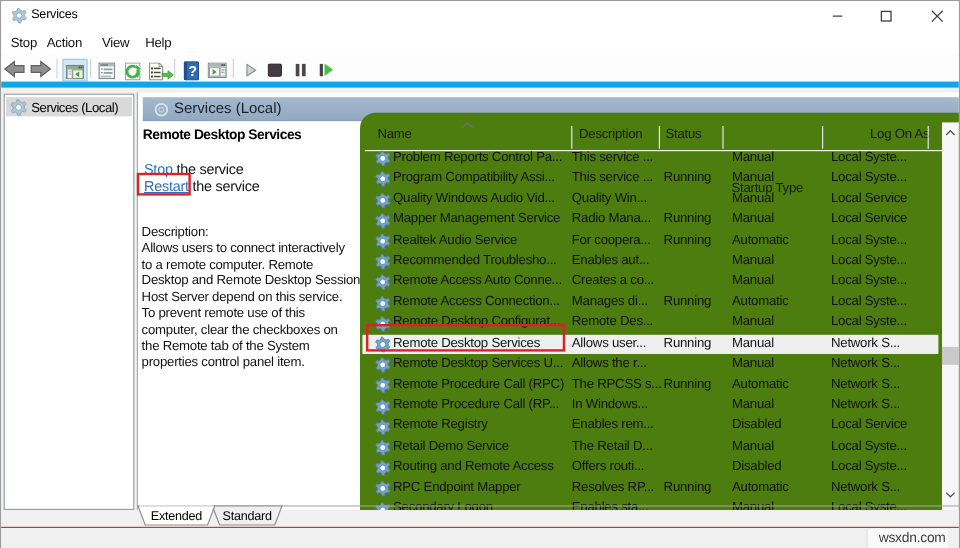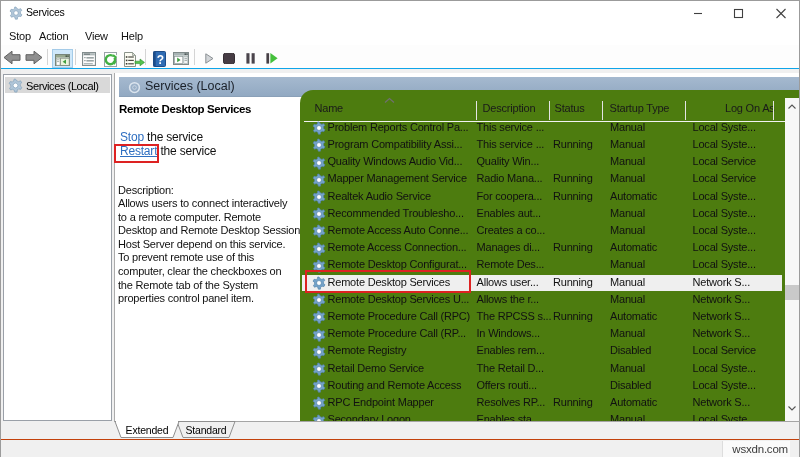--- a/index.html
+++ b/index.html
@@ -4,21 +4,21 @@
 *{margin:0;padding:0;box-sizing:border-box;}
 html,body{width:800px;height:457px;font-family:"Liberation Sans",sans-serif;background:#fff;overflow:hidden;}
 .abs{position:absolute;}
 #win{position:absolute;left:0;top:0;width:800px;height:457px;border:1px solid #9b9b9b;background:#fff;}
 #title{position:absolute;left:0;top:0;width:100%;height:27px;background:#fff;}
 #title .t{position:absolute;left:25px;top:5px;font-size:10.5px;letter-spacing:-0.2px;color:#000;}
 #menu{position:absolute;left:0;top:26px;width:100%;height:18px;background:#fff;font-size:11px;letter-spacing:-0.2px;color:#111;}
 #menu span{position:absolute;top:3px;}
 #toolbar{position:absolute;left:0;top:44px;width:100%;height:23px;background:#fdfdfd;}
 .tsep{position:absolute;top:4px;width:1px;height:16px;background:#d4d4d4;}
-#client{position:absolute;left:0;top:67px;width:100%;height:371px;background:#f0f0f0;border-top:1px solid #0ea5e9;}
+#client{position:absolute;left:0;top:67px;width:100%;height:371px;background:#f0f0f0;border-top:5px solid #0ea5e9;}
 #tree{position:absolute;left:2px;top:5px;width:109px;height:347px;background:#fff;border:1px solid #9aa0a8;}
 #treesel{position:absolute;left:1px;top:2px;right:1px;height:16px;background:#d9d9d9;}
 #rpanel{position:absolute;left:113px;top:4px;width:685px;height:348px;background:#fff;border-left:1px solid #ababab;}
 #banner{position:absolute;left:3.5px;top:3.5px;right:0;width:auto;height:20.5px;background:linear-gradient(#a5b9cf,#92a9c2);border-bottom:1px solid #8aa0b8;}
 #banner .bt{position:absolute;left:26.5px;top:2px;font-size:12.5px;color:#1a2029;}
 #listp{position:absolute;left:185px;top:16.5px;right:0;height:331.5px;background:#4d7c0f;border-top-left-radius:13px;}
 .hsep{position:absolute;top:11px;height:19px;width:1px;background:#e4e4e4;}
 .hdr{position:absolute;top:12.5px;font-size:11px;letter-spacing:-0.2px;color:#1a1a1a;}
 #rowwrap{position:absolute;left:0;top:30px;right:0;bottom:0;overflow:hidden;}
 .row{position:absolute;left:2px;right:14px;height:17.2px;}
@@ -159,21 +159,21 @@
           </svg>
         <span class="bt">Services (Local)</span>
       </div>
       <div id="listp">
         <div class="hdr" style="left:14.5px;">Name</div>
         <svg class="abs" style="left:84px;top:7px;" width="11" height="7" viewBox="0 0 11 7" fill="none" stroke="#707070" stroke-width="1.2">
             <path d="M1 5.5 L5.5 1.5 L10 5.5"></path>
           </svg>
         <div class="hdr" style="left:182.5px;">Description</div>
         <div class="hdr" style="left:254.5px;">Status</div>
-        <div class="hdr" style="left:309.5px;">Startup Type</div>
+        <div class="hdr" style="left:309.5px;margin-top:45px;">Startup Type</div>
         <div class="hdr" style="left:392px;margin-left:33px;">Log On As</div>
         <div class="hsep" style="left:176px;"></div>
         <div class="hsep" style="left:249px;"></div>
         <div class="hsep" style="left:302px;"></div>
         <div class="hsep" style="left:385px;"></div>
         <div class="hsep" style="left:473px;"></div>
         <div class="abs" style="left:4px;top:31px;right:14px;height:1px;background:#f1f1f1;"></div>
         <div id="rowwrap">
 <div class="row" style="top:0.0px;">
 <svg class="gear" style="left:10px;top:1.8px;" width="14" height="14" viewBox="0 0 16 16">

